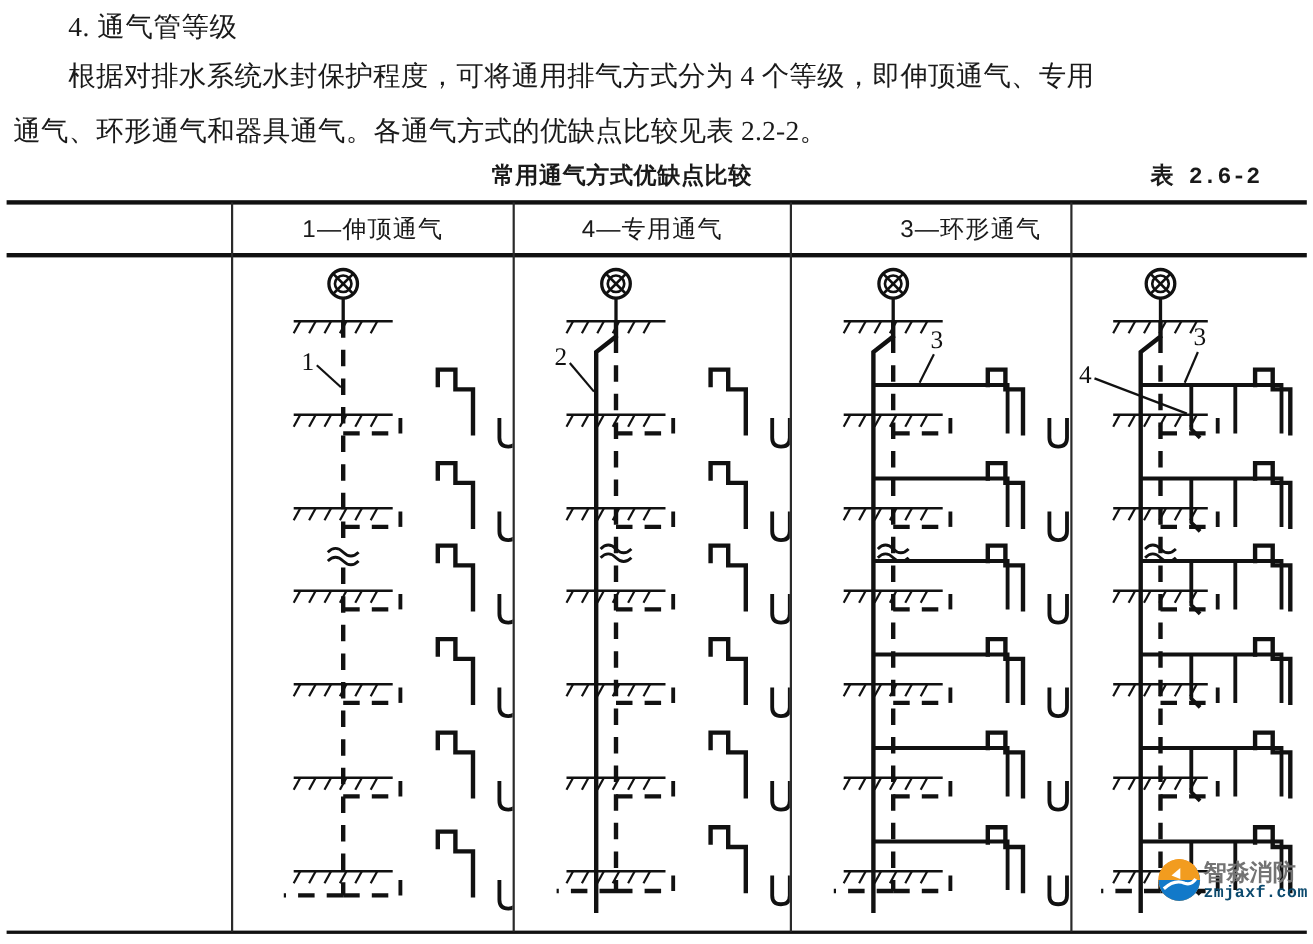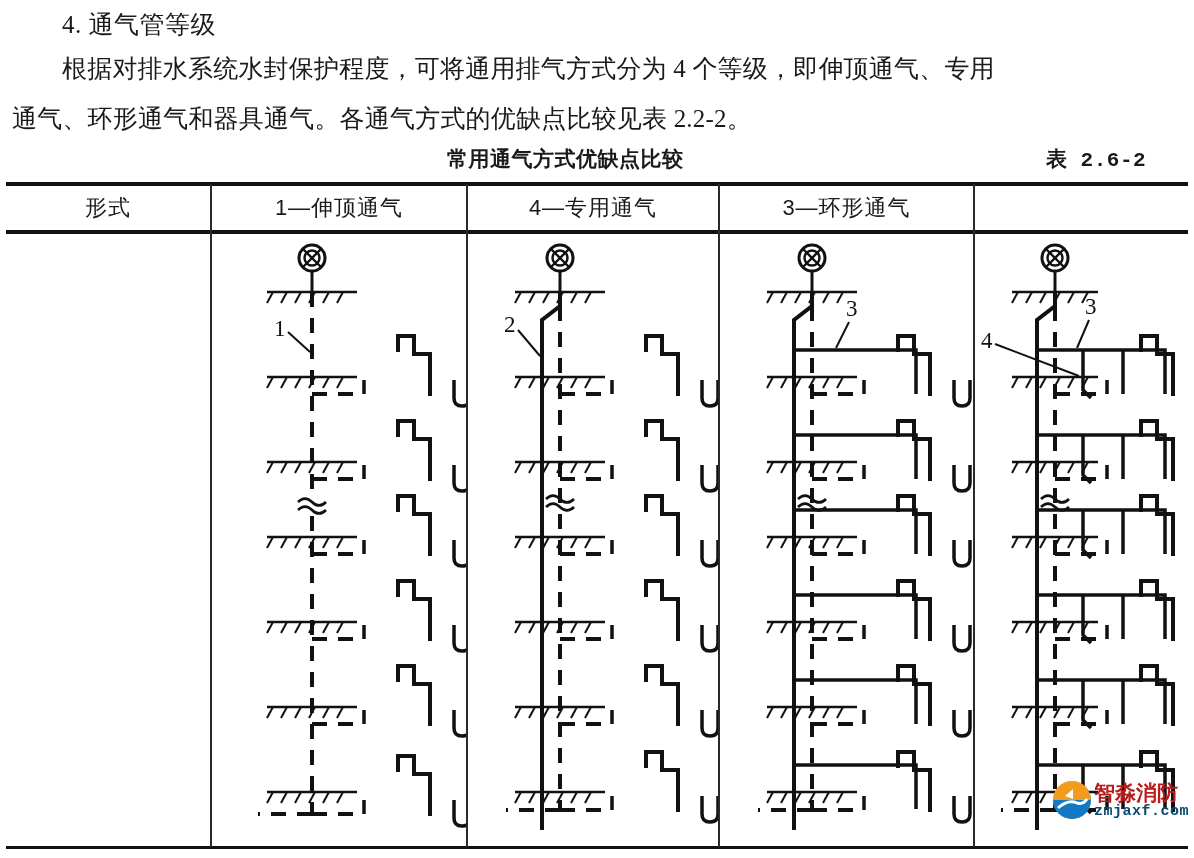--- a/index.html
+++ b/index.html
@@ -97,21 +97,21 @@
     line-height: 34px;
     text-align: center;
     font-size: 22px;
     font-family: "Liberation Sans", "DejaVu Sans", sans-serif;
     letter-spacing: 1px;
     white-space: nowrap;
   }
   .hdr-cell.c0 { left: 0px;   width: 204px; }
   .hdr-cell.c1 { left: 206px; width: 254px; }
   .hdr-cell.c2 { left: 462px; width: 250px; }
-  .hdr-cell.c3 { left: 714px; width: 253px; }
+  .hdr-cell.c3 { left: 750px; width: 253px; }
   .hdr-cell.c4 { left: 969px; width: 213px; }
 
   .row-label {
     position: absolute;
     left: 0px;
     width: 204px;
     top: 522px;
     text-align: center;
     font-size: 22px;
     font-family: "Liberation Sans", "DejaVu Sans", sans-serif;
@@ -147,21 +147,21 @@
     background: linear-gradient(150deg, #f5a623 0%, #f07c18 45%, #1a63b8 46%, #1279c9 100%);
     overflow: hidden;
   }
   #wm-logo svg { position: absolute; left: 0; top: 0; }
   .wm-text-cn {
     position: absolute;
     left: 41px;
     top: 0px;
     font-size: 21px;
     font-weight: bold;
-    color: #b91c1c;
+    color: #737373;
     font-family: "Liberation Sans", "DejaVu Sans", sans-serif;
     letter-spacing: 0px;
     white-space: nowrap;
   }
   .wm-text-url {
     position: absolute;
     left: 41px;
     top: 24px;
     font-size: 15px;
     font-weight: bold;
@@ -186,21 +186,20 @@
 
   <div class="rule top"></div>
   <div class="rule hdr-bot"></div>
   <div class="rule bottom"></div>
 
   <div class="vrule v1"></div>
   <div class="vrule v2"></div>
   <div class="vrule v3"></div>
   <div class="vrule v4"></div>
 
-  <div class="hdr-cell c0">形式</div>
   <div class="hdr-cell c1">1—伸顶通气</div>
   <div class="hdr-cell c2">4—专用通气</div>
   <div class="hdr-cell c3">3—环形通气</div>
 
 
   <div class="diagram d1">
     <svg viewBox="0 0 254 610" preserveAspectRatio="xMidYMid meet">
       <defs>
 
         <g id="hatch1">

